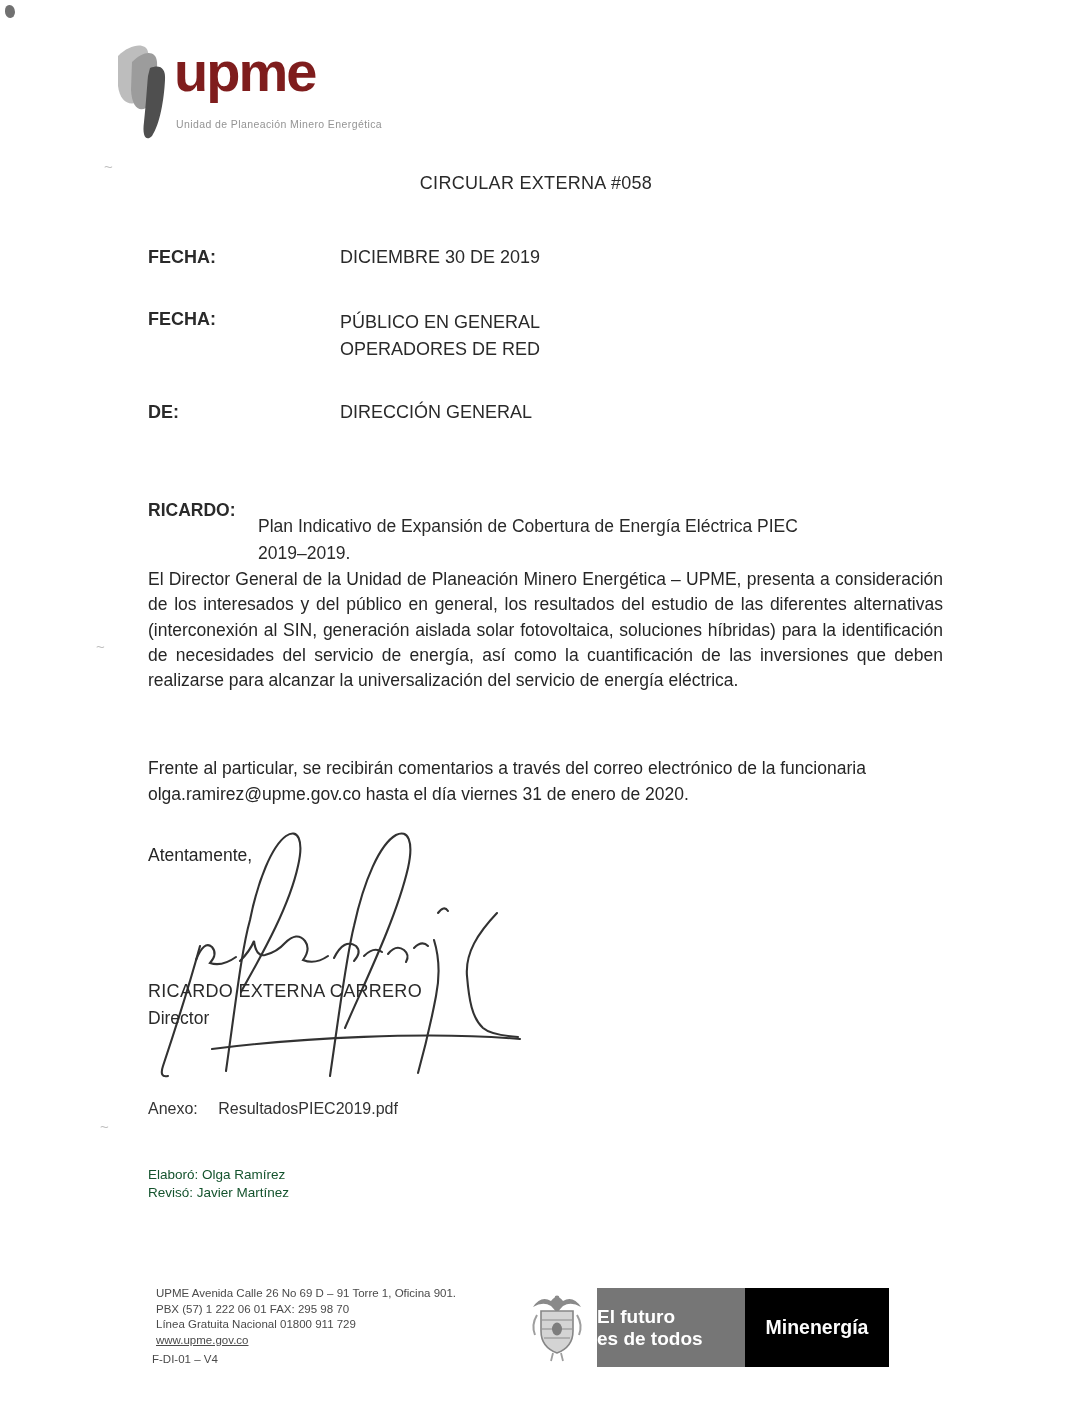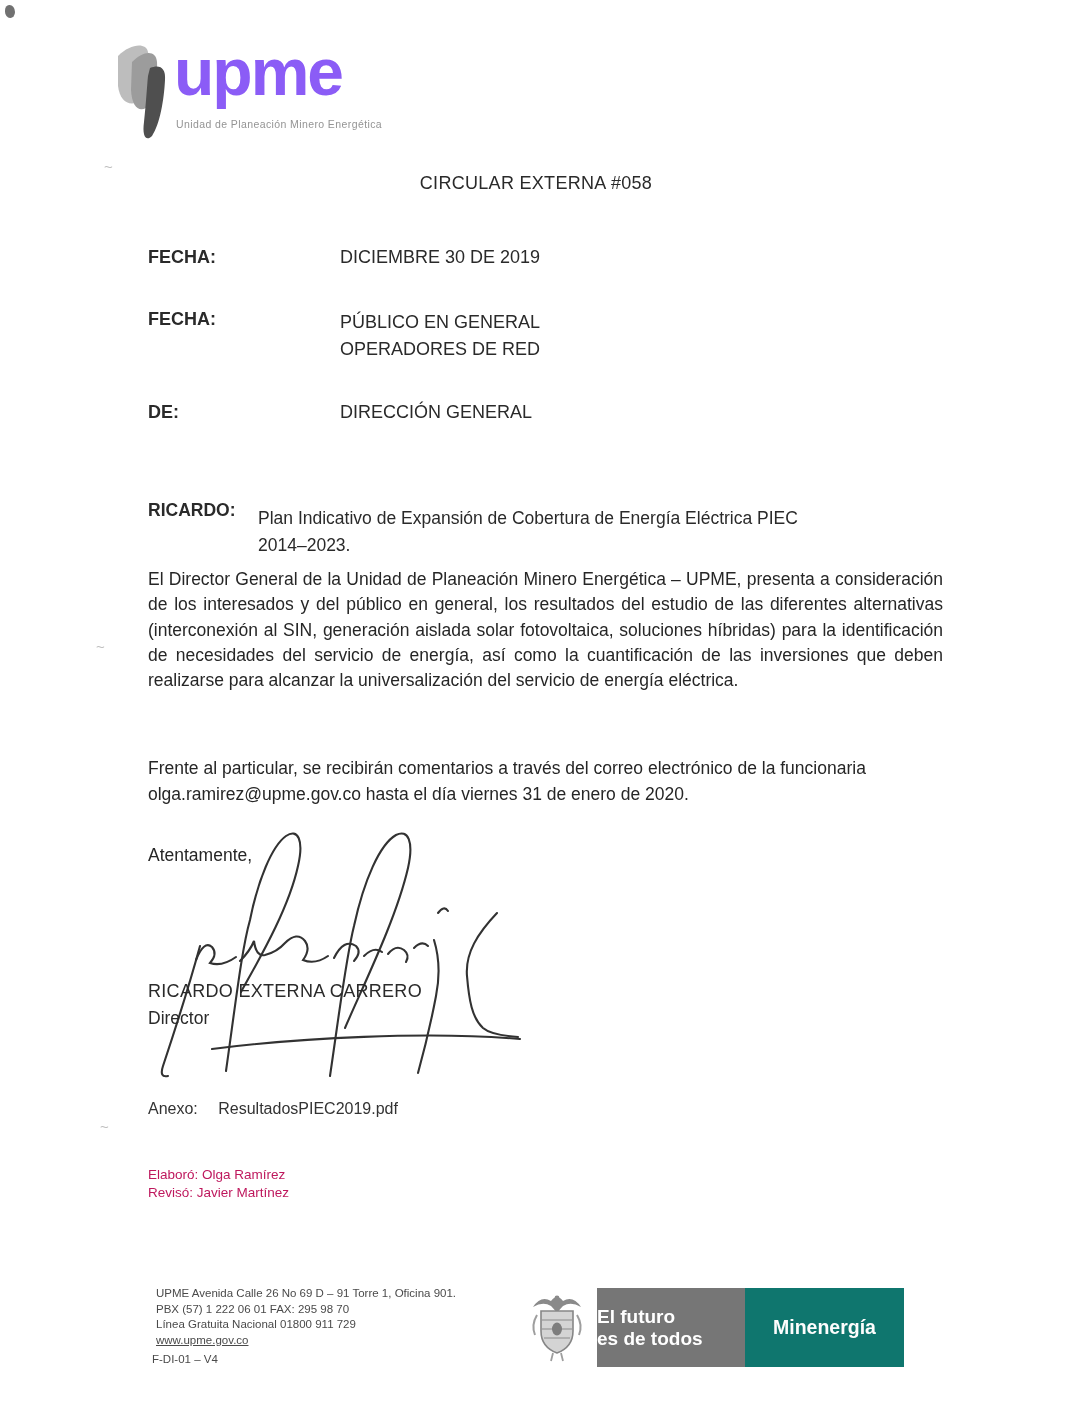--- a/index.html
+++ b/index.html
@@ -10,22 +10,22 @@
     background:#ffffff;
     font-family:"Liberation Sans", sans-serif;
     color:#222;
     overflow:hidden;
   }
   
   .logo { position:absolute; left:112px; top:36px; width:300px; height:100px; }
   .logo-petals { position:absolute; left:0; top:2px; }
   .logo-word {
     position:absolute; left:62px; top:-14px;
-    font-size:66px; font-weight:bold; letter-spacing:-2px;
-    color:#8b5cf6; line-height:100px;
+    font-size:56px; font-weight:bold; letter-spacing:-2px;
+    color:#7f1d1d; line-height:100px;
   }
   .logo-tagline {
     position:absolute; left:64px; top:82px;
     font-size:10.5px; color:#949494; letter-spacing:0.4px; white-space:nowrap;
   }
   
   .doc-title {
     position:absolute; top:173px; left:0; width:100%;
     text-align:center; font-size:18px; letter-spacing:0.3px; color:#2a2a2a;
   }
@@ -33,43 +33,43 @@
   .meta-row { position:absolute; left:148px; font-size:18px; }
   .meta-label { position:absolute; left:0; top:0; font-weight:bold; color:#2a2a2a; white-space:nowrap; }
   .meta-value { position:absolute; left:192px; top:0; white-space:nowrap; color:#2a2a2a; }
   .meta-value.two-line { line-height:27px; }
   #row-fecha { top:247px; }
   #row-para  { top:309px; }
   #row-de    { top:402px; }
   
   .asunto { position:absolute; left:148px; top:497px; width:720px; font-size:17.5px; line-height:27px; }
   .asunto-label { font-weight:bold; position:absolute; left:0; top:0; color:#2a2a2a; }
-  .asunto-text { position:absolute; left:110px; top:8px; width:620px; color:#2a2a2a; }
+  .asunto-text { position:absolute; left:110px; top:16px; width:620px; color:#2a2a2a; }
   
   .body-par { position:absolute; left:148px; color:#262626; }
   #par1 { top:567px; width:795px; font-size:17.5px; line-height:25.3px; text-align:justify; }
   #par2 { top:755px; width:808px; font-size:17.5px; line-height:26px; }
   
   .salutation { position:absolute; left:148px; top:845px; font-size:17.5px; color:#262626; }
   .signature-svg { position:absolute; left:138px; top:828px; pointer-events:none; }
   .signer-name { position:absolute; left:148px; top:981px; font-size:18px; letter-spacing:0.3px; color:#2a2a2a; white-space:nowrap; }
   .signer-title { position:absolute; left:148px; top:1008px; font-size:17.5px; color:#2a2a2a; }
   
   .anexo { position:absolute; left:148px; top:1100px; font-size:16px; color:#333; }
   .anexo .anexo-label { margin-right:16px; }
-  .credits { position:absolute; left:148px; top:1166px; font-size:13.5px; line-height:18px; color:#be185d; }
+  .credits { position:absolute; left:148px; top:1166px; font-size:13.5px; line-height:18px; color:#14532d; }
   
   .footer-address { position:absolute; left:156px; top:1286px; font-size:11.5px; line-height:15.5px; color:#4a4a4a; }
   .footer-address a { color:#4a4a4a; text-decoration:underline; }
   .form-code { position:absolute; left:152px; top:1353px; font-size:11.5px; color:#4a4a4a; }
   .coat-of-arms { position:absolute; left:527px; top:1291px; }
   .banner-box { position:absolute; top:1288px; height:79px; display:flex; align-items:center; }
   .slogan-box { left:597px; width:148px; background:#767676; }
   .slogan-text { color:#fff; font-weight:bold; font-size:19px; line-height:22px; }
-  .ministry-box { left:745px; width:159px; background:#0f766e; justify-content:center; }
+  .ministry-box { left:745px; width:144px; background:#000000; justify-content:center; }
   .ministry-text { color:#fdfdfd; font-weight:bold; font-size:19.5px; }
   
   .artifact { position:absolute; color:#bdbdbd; font-size:15px; pointer-events:none; }
   .corner-mark { position:absolute; left:5px; top:5px; width:10px; height:13px;
     background:#4d4d4d; border-radius:45% 60% 50% 55%; opacity:.8; }
 </style>
 </head>
 <body>
 
 <div class="page">
@@ -106,21 +106,21 @@
 
   <div class="meta-row" id="row-de">
     <span class="meta-label">DE:</span>
     <span class="meta-value">DIRECCIÓN GENERAL</span>
   </div>
 
   <div class="asunto">
     <span class="asunto-label">RICARDO:</span>
     <span class="asunto-text">
       <span style="display:block;">Plan Indicativo de Expansión de Cobertura de Energía Eléctrica PIEC</span>
-      <span style="display:block;">2014–2023.</span>
+      <span style="display:block;">2019–2019.</span>
     </span>
   </div>
 
   <div class="body-par" id="par1">El Director General de la Unidad de Planeación Minero Energética – UPME, presenta a consideración de los interesados y del público en general, los resultados del estudio de las diferentes alternativas (interconexión al SIN, generación aislada solar fotovoltaica, soluciones híbridas) para la identificación de necesidades del servicio de energía, así como la cuantificación de las inversiones que deben realizarse para alcanzar la universalización del servicio de energía eléctrica.</div>
   <div class="body-par" id="par2">Frente al particular, se recibirán comentarios a través del correo electrónico de la funcionaria olga.ramirez@upme.gov.co hasta el día viernes 31 de enero de 2020.</div>
 
   <div class="salutation">Atentamente,</div>
 
   <svg class="signature-svg" width="410" height="258" viewBox="0 0 410 258" fill="none" stroke="#1c1c1c" stroke-width="2.1" stroke-linecap="round" opacity="0.9">
 

